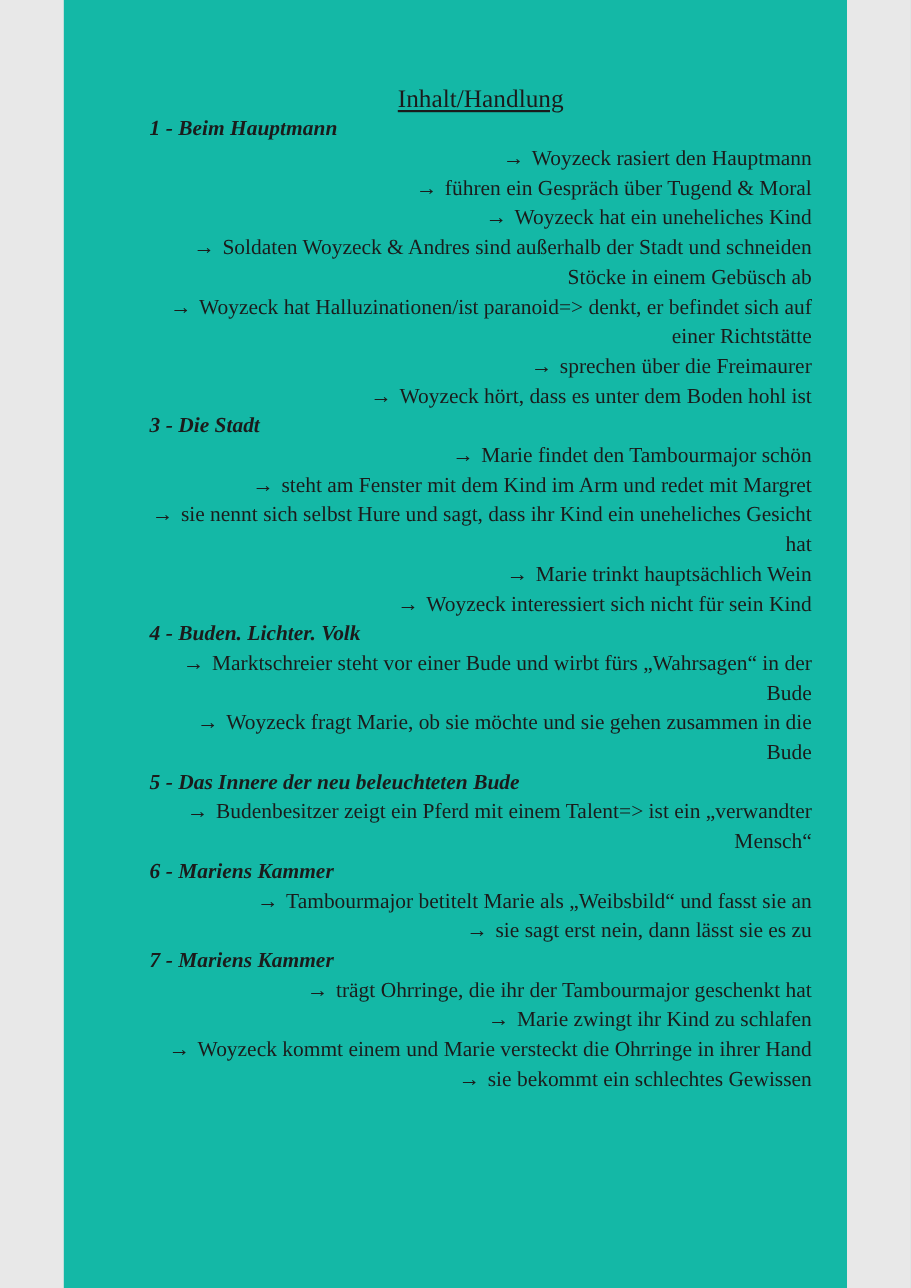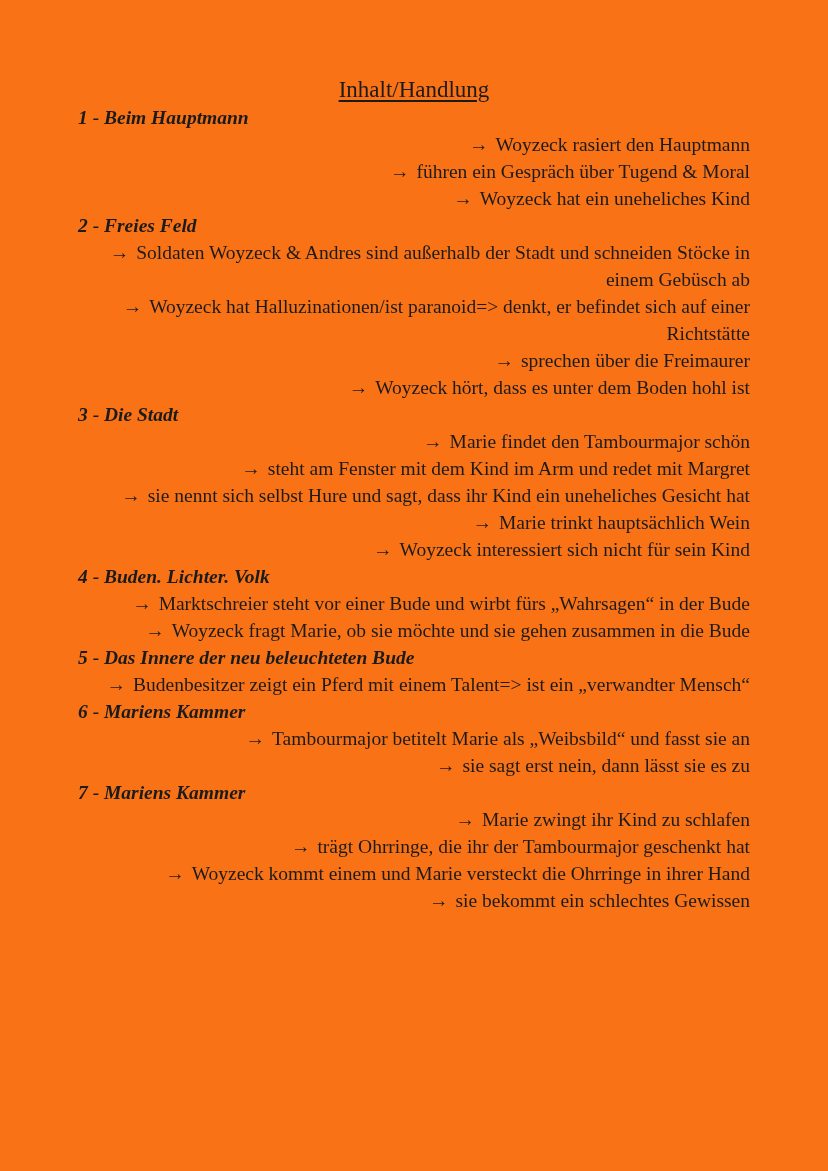--- a/index.html
+++ b/index.html
@@ -2,26 +2,26 @@
 <html><head>
 <meta charset="utf-8">
 <style>
   html, body {
     margin: 0;
     padding: 0;
     background: #e8e8e8;
   }
   .page {
     position: relative;
-    width: 828px;
+    width: 712px;
     min-height: 1171px;
     margin: 0 auto;
-    background: #f97316;
+    background: #14b8a6;
     box-sizing: border-box;
-    padding: 76px 78px 40px 78px;
+    padding: 76px 32px 40px 78px;
     font-family: "Liberation Serif", serif;
     color: #1b1b1b;
   }
   .title {
     font-size: 23px;
     font-weight: 400;
     line-height: 27px;
     margin: 0 0 1px 0;
     text-align: center;
     text-decoration: underline;
@@ -58,21 +58,20 @@
   <h1 class="title">Inhalt/Handlung</h1>
 
   <section>
     <p class="heading">1 - Beim Hauptmann</p>
     <p class="line"><span class="arrow">→</span><span>Woyzeck rasiert den Hauptmann</span></p>
     <p class="line"><span class="arrow">→</span><span>führen ein Gespräch über Tugend &amp; Moral</span></p>
     <p class="line"><span class="arrow">→</span><span>Woyzeck hat ein uneheliches Kind</span></p>
   </section>
 
   <section>
-    <p class="heading">2 - Freies Feld</p>
     <p class="line"><span class="arrow">→</span><span>Soldaten Woyzeck &amp; Andres sind außerhalb der Stadt und schneiden Stöcke in einem Gebüsch ab</span></p>
     <p class="line"><span class="arrow">→</span><span>Woyzeck hat Halluzinationen/ist paranoid=&gt; denkt, er befindet sich auf einer Richtstätte</span></p>
     <p class="line"><span class="arrow">→</span><span>sprechen über die Freimaurer</span></p>
     <p class="line"><span class="arrow">→</span><span>Woyzeck hört, dass es unter dem Boden hohl ist</span></p>
   </section>
 
   <section>
     <p class="heading">3 - Die Stadt</p>
     <p class="line"><span class="arrow">→</span><span>Marie findet den Tambourmajor schön</span></p>
     <p class="line"><span class="arrow">→</span><span>steht am Fenster mit dem Kind im Arm und redet mit Margret</span></p>
@@ -93,19 +92,19 @@
   </section>
 
   <section>
     <p class="heading">6 - Mariens Kammer</p>
     <p class="line"><span class="arrow">→</span><span>Tambourmajor betitelt Marie als „Weibsbild“ und fasst sie an</span></p>
     <p class="line"><span class="arrow">→</span><span>sie sagt erst nein, dann lässt sie es zu</span></p>
   </section>
 
   <section>
     <p class="heading">7 - Mariens Kammer</p>
+    <p class="line"><span class="arrow">→</span><span>trägt Ohrringe, die ihr der Tambourmajor geschenkt hat</span></p>
     <p class="line"><span class="arrow">→</span><span>Marie zwingt ihr Kind zu schlafen</span></p>
-    <p class="line"><span class="arrow">→</span><span>trägt Ohrringe, die ihr der Tambourmajor geschenkt hat</span></p>
     <p class="line"><span class="arrow">→</span><span>Woyzeck kommt einem und Marie versteckt die Ohrringe in ihrer Hand</span></p>
     <p class="line"><span class="arrow">→</span><span>sie bekommt ein schlechtes Gewissen</span></p>
   </section>
 
 </div>
 
 </body></html>

